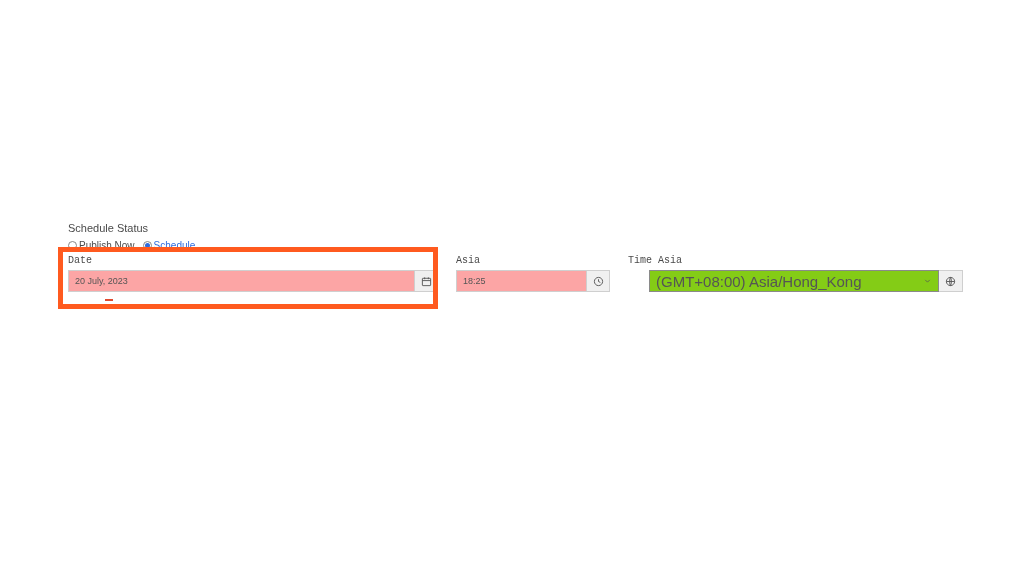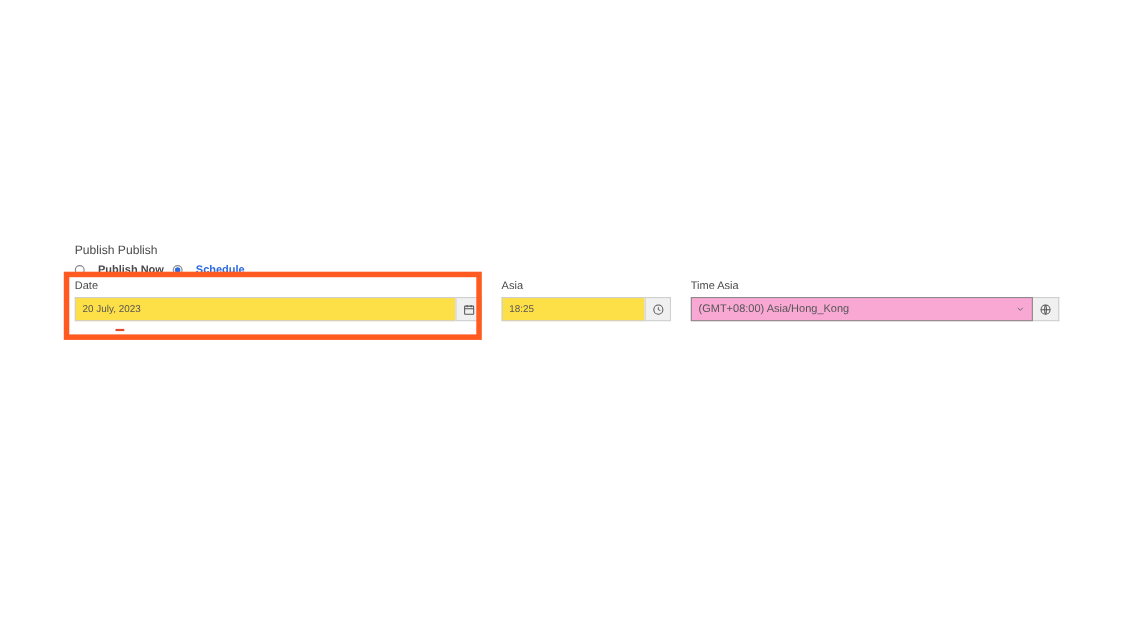--- a/index.html
+++ b/index.html
@@ -28,23 +28,22 @@
     font-size: 10px;
     color: #4a4a4a;
     display: flex;
     align-items: center;
     gap: 8px;
     margin-bottom: 4px;
   }
   .radio-item {
     display: inline-flex;
     align-items: center;
-    gap: 12px;
-    cursor: pointer;
-    font-weight: bold;
+    gap: 2px;
+    cursor: pointer;
   }
   .radio-dot {
     width: 9px; height: 9px;
     border: 1px solid #888;
     border-radius: 50%;
     display: inline-flex;
     align-items: center;
     justify-content: center;
     background: #fff;
   }
@@ -60,61 +59,63 @@
     display: flex;
     gap: 18px;
   }
   .field-col-date { width: 370px; }
   .field-col-time { width: 154px; }
   .field-col-tz   { width: 335px; }
   .field-label {
     font-size: 10px;
     color: #4a4a4a;
     margin-bottom: 4px;
+    font-family: Liberation Mono, monospace;
   }
   .input-group {
     display: flex;
     width: 100%;
     height: 22px;
   }
   .text-input {
     flex: 1;
     border: 1px solid #cfcfcf;
     border-right: none;
     font-size: 9px;
     padding: 0 6px;
     color: #555;
-    background: #fde047;
+    background: #fca5a5;
   }
   .addon-btn {
     width: 24px;
     border: 1px solid #cfcfcf;
     background: #f0f0f0;
     display: flex;
     align-items: center;
     justify-content: center;
     cursor: pointer;
   }
   .addon-btn svg { width: 11px; height: 11px; display: block; }
   .tz-group {
     display: flex;
     width: 100%;
     height: 22px;
   }
   .tz-select {
     flex: 1;
     border: 1px solid #8a8a8a;
-    font-size: 10px;
+    font-size: 15px;
     color: #555;
     padding: 0 18px 0 6px;
-    background: #f9a8d4;
+    background: #84cc16;
     display: flex;
     align-items: center;
     position: relative;
     cursor: pointer;
+    margin-left: 21px;
   }
   .tz-select .chev {
     position: absolute;
     right: 6px;
     top: 50%;
     transform: translateY(-50%);
     width: 9px; height: 9px;
   }
   .tz-addon {
     width: 24px;
@@ -136,21 +137,21 @@
     position: absolute;
     width: 8px; height: 1.5px;
     background: #e04a2f;
   }
 </style>
 </head>
 <body>
 
 <div class="form-wrap">
 
-  <div class="section-title">Publish Publish</div>
+  <div class="section-title">Schedule Status</div>
 
   <div class="radio-row">
     <span class="radio-item">
       <span class="radio-dot"></span>
       <span class="radio-label">Publish Now</span>
     </span>
     <span class="radio-item">
       <span class="radio-dot checked"></span>
       <span class="radio-label checked">Schedule</span>
     </span>

